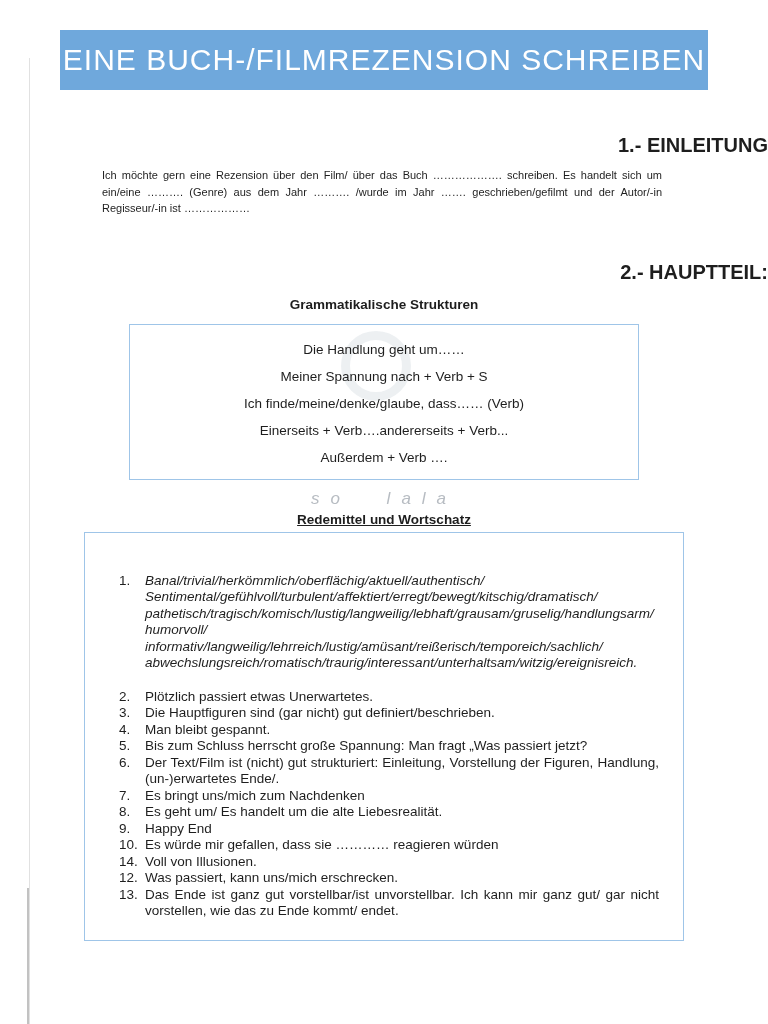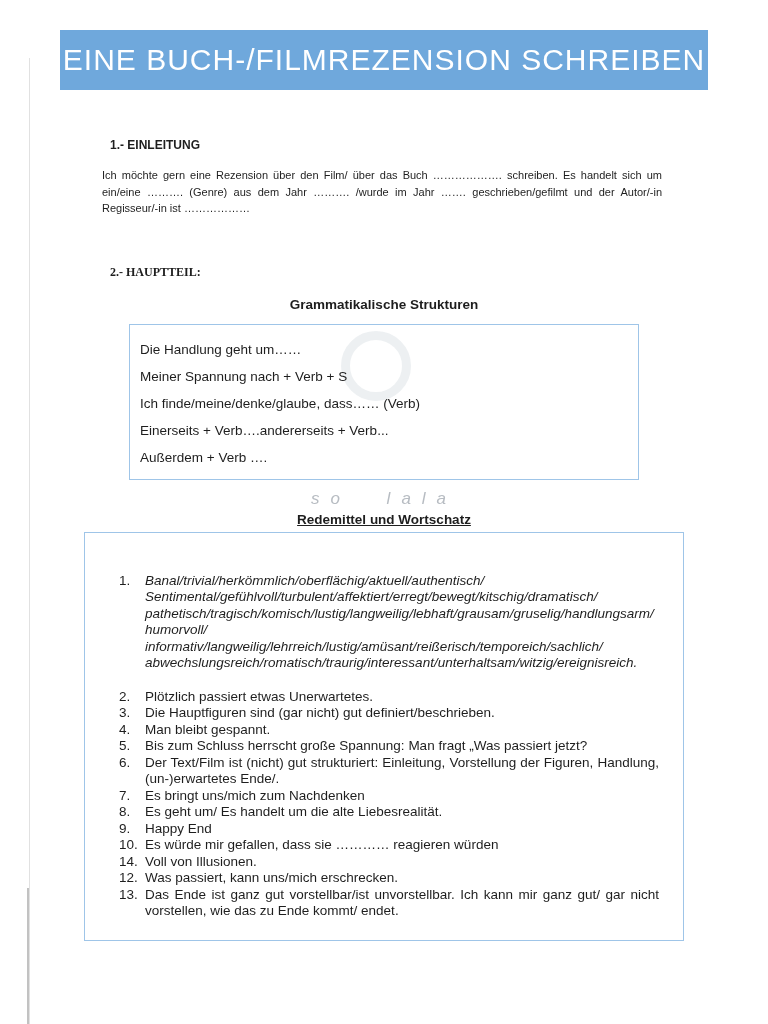--- a/index.html
+++ b/index.html
@@ -34,42 +34,42 @@
     margin:30px 60px 0 60px;height:60px;
     background:var(--banner-bg);
     display:flex;align-items:center;justify-content:center;
     position:relative;z-index:1;
   }
   .banner-title{
     color:#ffffff;font-size:30px;font-weight:400;letter-spacing:1px;white-space:nowrap;
   }
 
   .section-heading{
-    margin:44px 0 0 110px;font-size:12px;font-weight:700;line-height:23px;
-    position:relative;z-index:1;
+    margin:44px 0 0 110px;font-size:20px;font-weight:700;line-height:23px;
+    position:relative;z-index:1;text-align:right;
   }
-  .section-heading.second{font-family:Liberation Serif, serif;}
+  .section-heading.second{}
 
   .intro-paragraph{
     margin:10px 106px 0 102px;font-size:11px;line-height:16.5px;
     text-align:justify;position:relative;z-index:1;
   }
 
   .subhead{
     margin-top:13px;text-align:center;font-size:13.5px;font-weight:700;
     position:relative;z-index:1;
   }
   .subhead.vocab{margin-top:3px;text-decoration:underline;}
 
   .box{
     border:1px solid var(--box-border);background:transparent;
     position:relative;z-index:1;box-sizing:border-box;
   }
   .box.grammar{
-    margin:12px auto 0;width:510px;padding:17px 10px 13px;
+    margin:12px auto 0;width:510px;padding:17px 10px 13px;text-align:center;
   }
   .gline{font-size:13.5px;line-height:16px;margin-bottom:11px;}
   .gline:last-child{margin-bottom:0;}
 
   .watermark-text{
     margin-top:9px;text-align:center;
     color:var(--watermark);font-size:17px;letter-spacing:11px;word-spacing:20px;
     position:relative;z-index:1;font-style:italic;
   }
 

